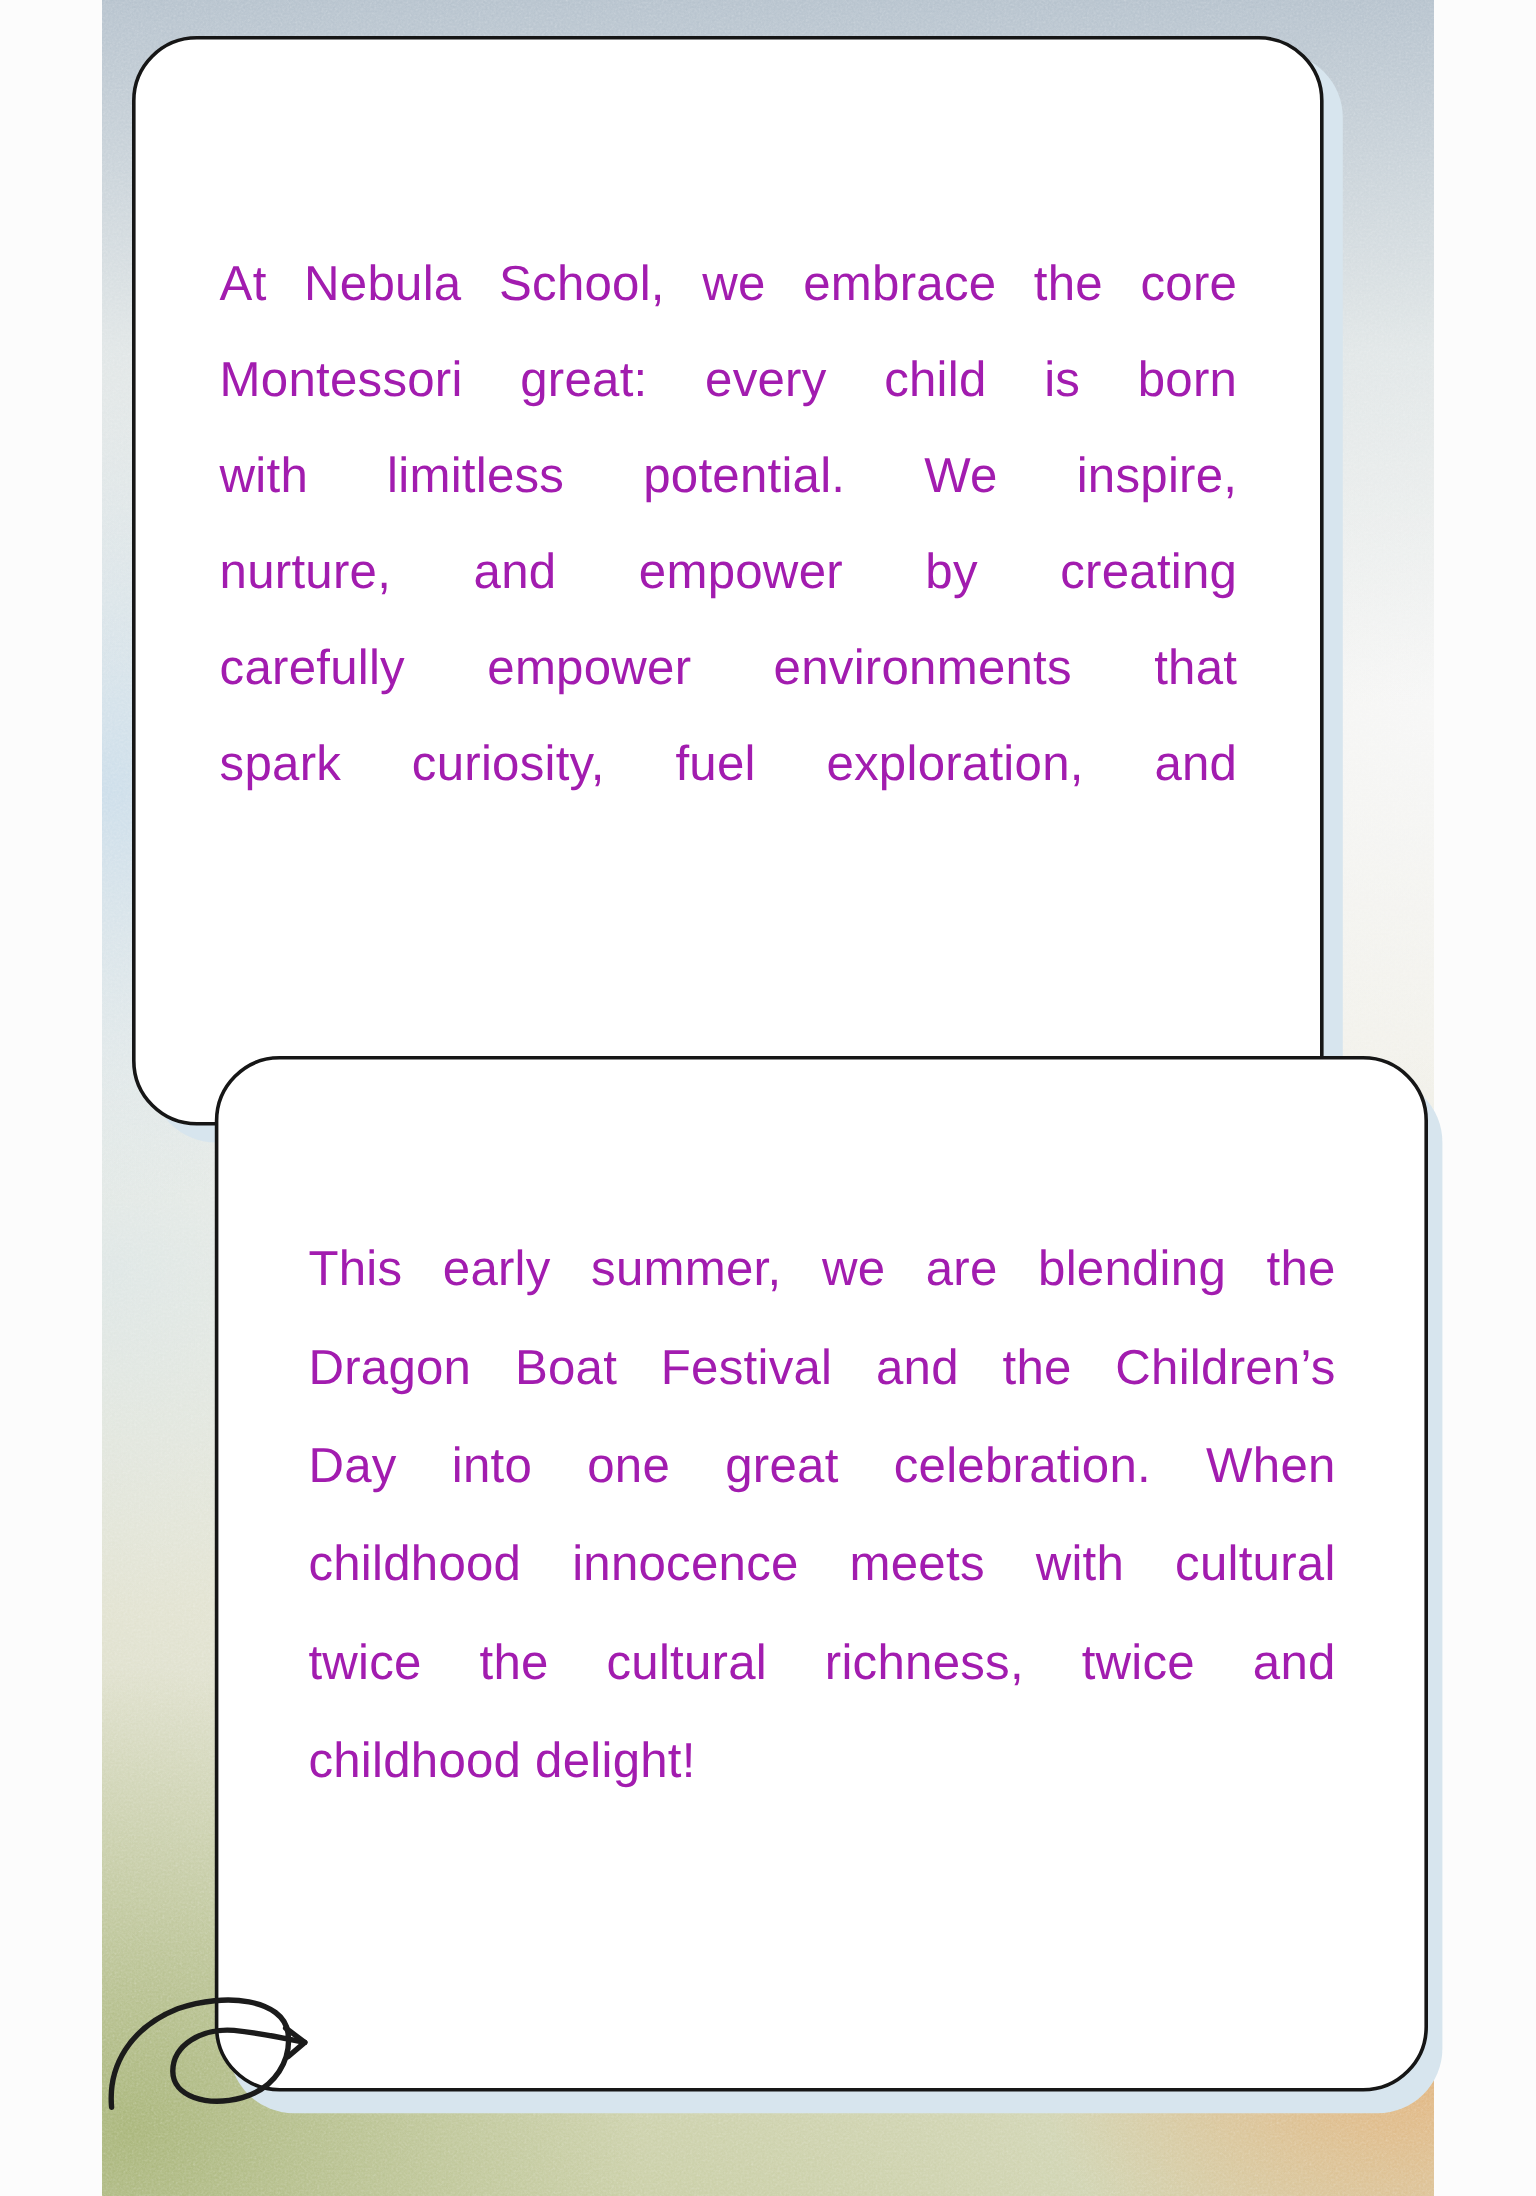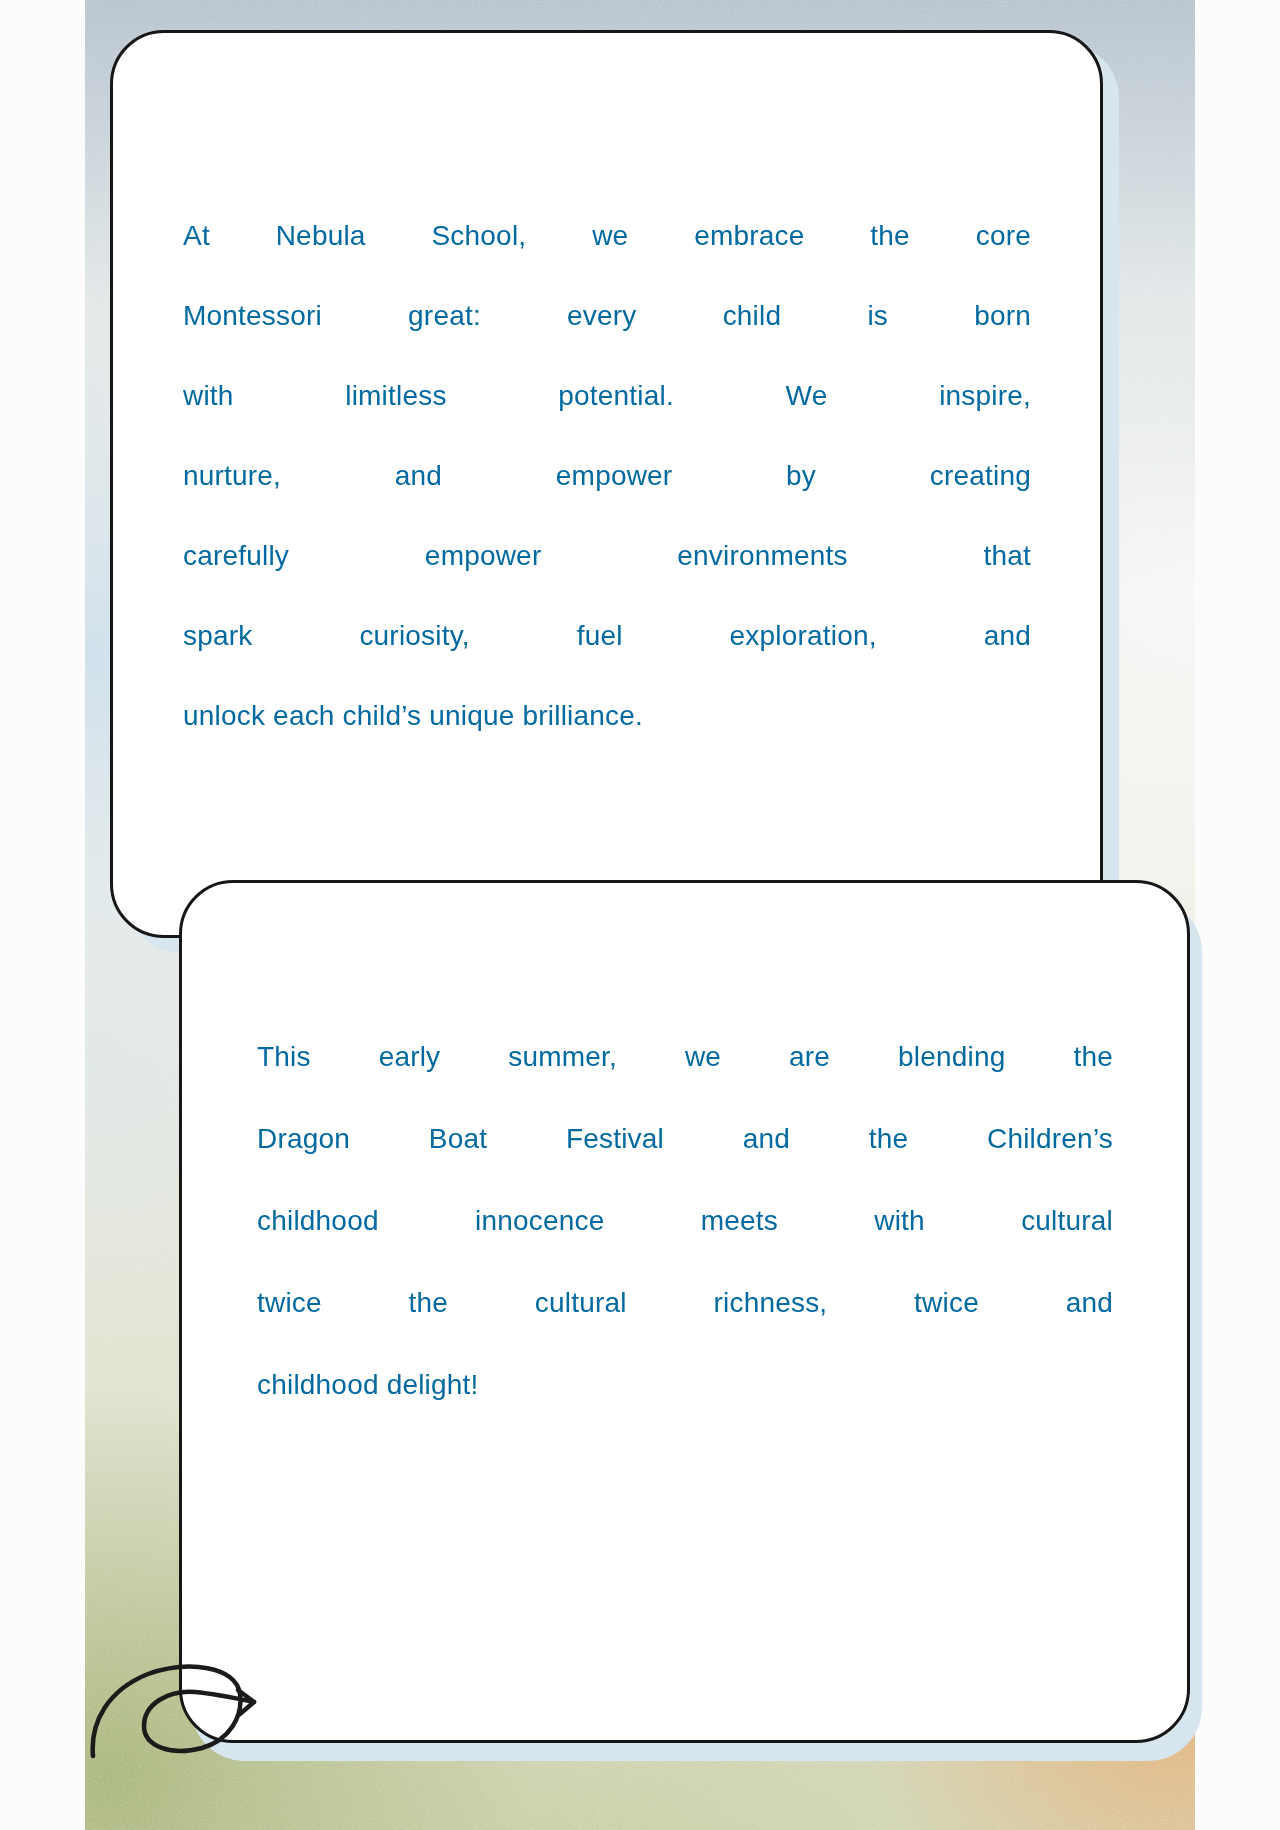--- a/index.html
+++ b/index.html
@@ -60,22 +60,22 @@
   .card-festival {
     left: 179px;
     top: 880px;
     width: 1005px;
     height: 857px;
     box-shadow: 12px 18px 0 #d7e5ee;
     z-index: 2;
   }
   .card-text {
     position: absolute;
-    font-size: 28px;
-    color: #0369a1;
+    font-size: 41px;
+    color: #a21caf;
     letter-spacing: 0.2px;
   }
   .card-intro .card-text {
     left: 70px;
     top: 163px;
     width: 848px;
   }
   .card-festival .card-text {
     left: 75px;
     top: 133px;
@@ -121,28 +121,28 @@
   </div>
 
   <section class="card card-intro">
     <div class="card-text">
       <div class="line">At Nebula School, we embrace the core</div>
       <div class="line">Montessori great: every child is born</div>
       <div class="line">with limitless potential. We inspire,</div>
       <div class="line">nurture, and empower by creating</div>
       <div class="line">carefully empower environments that</div>
       <div class="line">spark curiosity, fuel exploration, and</div>
-      <div class="line last">unlock each child’s unique brilliance.</div>
     </div>
   </section>
 
   <section class="card card-festival">
     <div class="card-text">
       <div class="line">This early summer, we are blending the</div>
       <div class="line">Dragon Boat Festival and the Children’s</div>
+      <div class="line">Day into one great celebration. When</div>
       <div class="line">childhood innocence meets with cultural</div>
       <div class="line">twice the cultural richness, twice and</div>
       <div class="line last">childhood delight!</div>
     </div>
   </section>
 
   <svg class="doodle" xmlns="http://www.w3.org/2000/svg" viewBox="0 0 200 118">
     <path d="M 18,106
              C 15,72 33,40 73,24
              C 113,10 161,16 165,44

